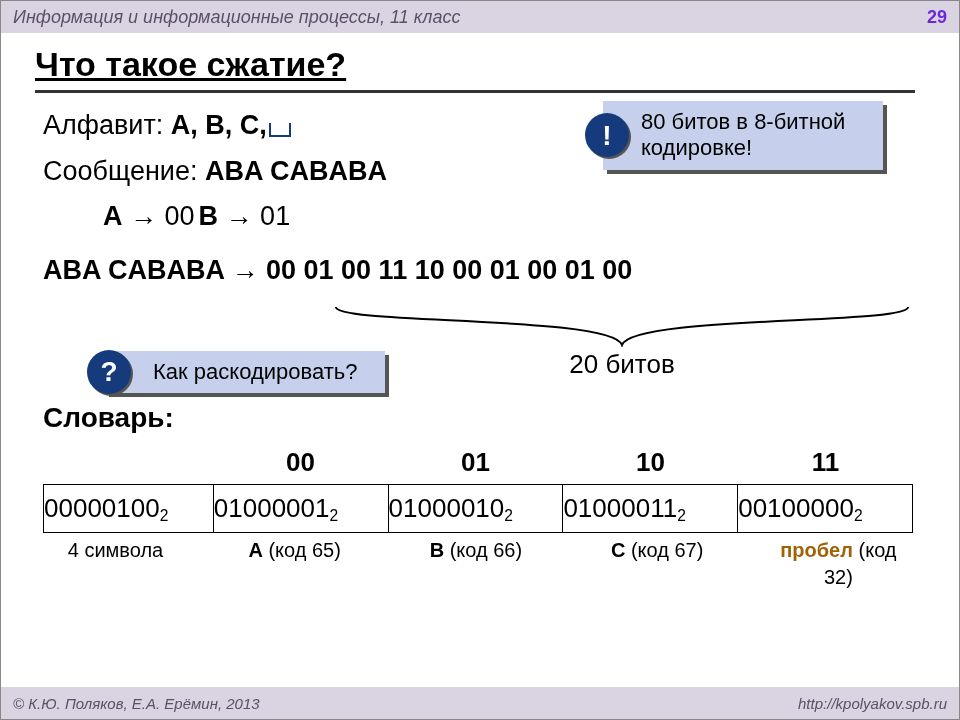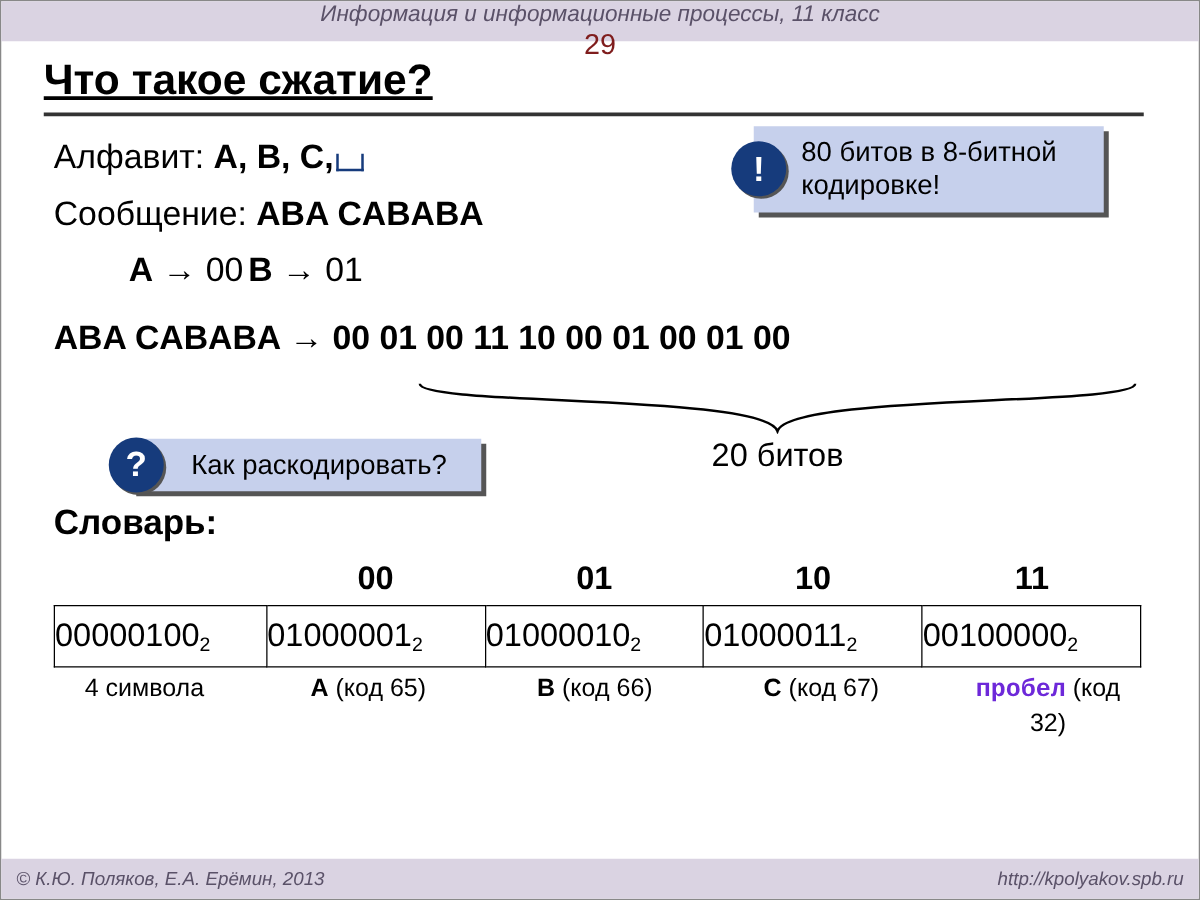--- a/index.html
+++ b/index.html
@@ -17,23 +17,22 @@
     border: 1px solid #888;
   }
   .top-band {
     position: absolute; left: 0; top: 0; width: 100%; height: 32px;
     background: #dad3e2;
     display: flex; align-items: center; justify-content: space-between;
     padding: 0 12px;
     font-style: italic;
     color: #5a5168;
     font-size: 18px;
-    flex-direction: column;
-  }
-  .page-num { font-weight: normal; font-size: 23px; color: #7f1d1d; font-style: normal;}
+  }
+  .page-num { font-weight: bold; font-size: 18px; color: #6d28d9; font-style: normal;}
   .bottom-band {
     position: absolute; left: 0; bottom: 0; width: 100%; height: 32px;
     background: #dad3e2;
     display: flex; align-items: center; justify-content: space-between;
     padding: 0 12px;
     font-style: italic;
     color: #5a5168;
     font-size: 15px;
   }
   .title-block {
@@ -125,21 +124,21 @@
     text-align: left;
     font-size: 26px;
     padding: 6px 0;
   }
   sub { font-size: 0.6em; vertical-align: -4px; }
   .dict-desc {
     display: flex; width: 870px;
     font-size: 20px; margin-top: 4px; gap: 32px;
   }
   .dict-desc div { text-align: center; }
-  .green { color: #6d28d9; font-weight: bold; font-family: Liberation Mono, monospace; }
+  .green { color: #a16207; font-weight: bold; }
 </style>
 </head>
 <body>
 
 <div class="slide">
   <div class="top-band">
     <span>Информация и информационные процессы, 11 класс</span>
     <span class="page-num">29</span>
   </div>
 

